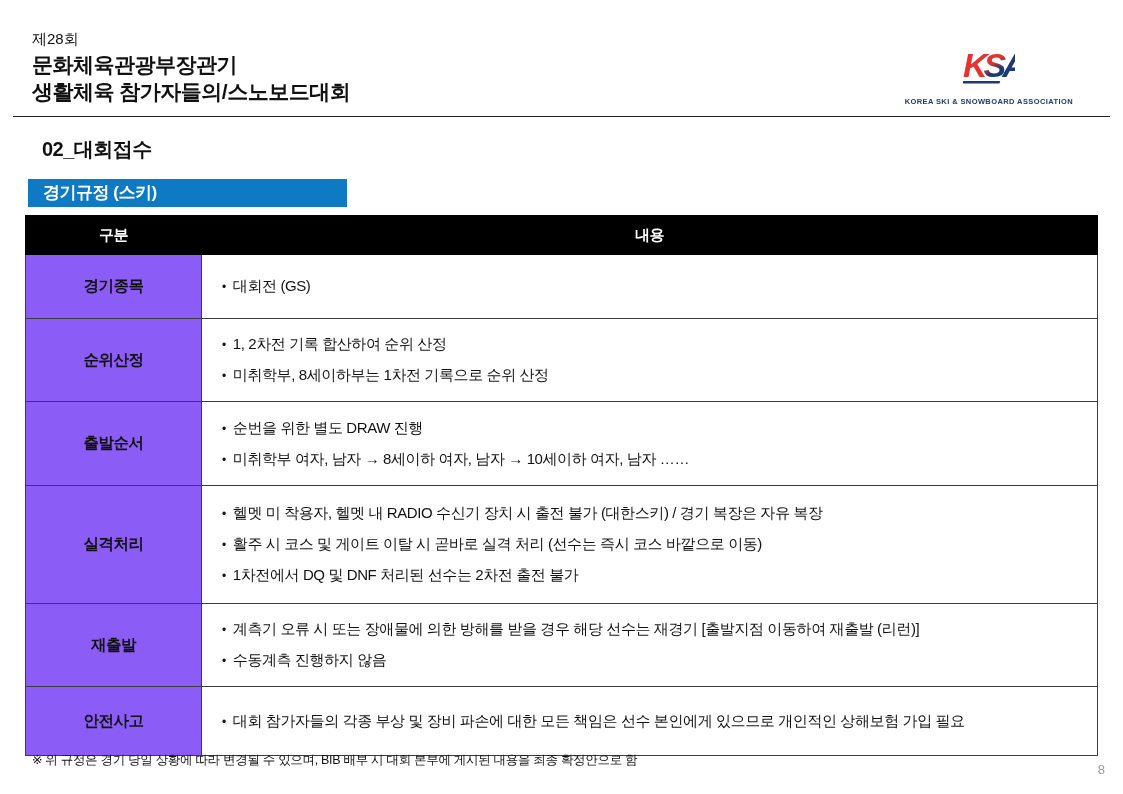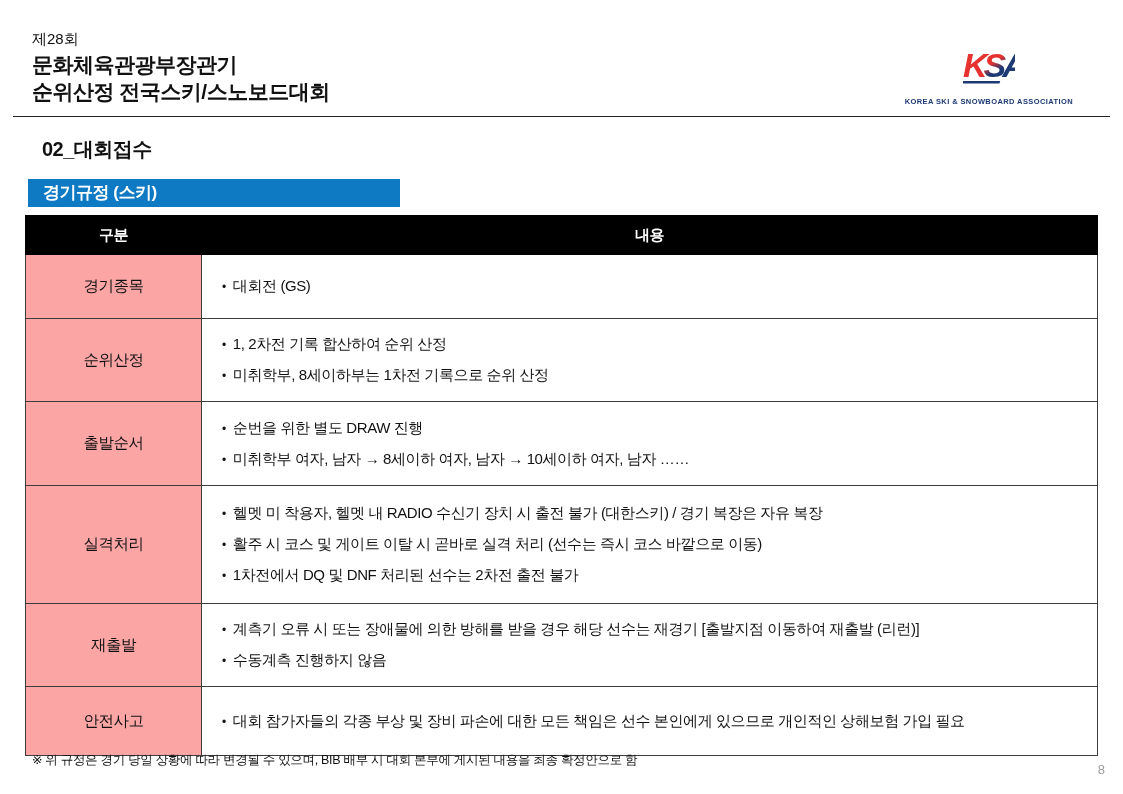--- a/index.html
+++ b/index.html
@@ -71,21 +71,21 @@
     letter-spacing: -0.5px;
     margin: 19px 0 0 42px;
     color: #111;
   }
   .section-badge {
     background: #0e7ac4;
     color: #ffffff;
     font-size: 17px;
     font-weight: 700;
     letter-spacing: -0.5px;
-    width: 372px;
+    width: 319px;
     height: 28px;
     line-height: 28px;
     padding-left: 15px;
     margin: 16px 0 0 28px;
   }
 
   
   .rules-table {
     position: absolute;
     left: 25px;
@@ -103,24 +103,24 @@
     height: 39px;
     border: 1px solid #000;
     text-align: center;
   }
   .rules-table th.col-category { width: 176px; margin-top: 28px; }
   .rules-table td {
     border: 1px solid #3d3d3d;
     vertical-align: middle;
   }
   .rules-table td.category-cell {
-    background: #fca5a5;
+    background: #8b5cf6;
     text-align: center;
     font-size: 15.5px;
-    font-weight: 400;
+    font-weight: 700;
     letter-spacing: -0.5px;
     color: #111;
   }
   .rules-table td.content-cell {
     background: #ffffff;
     padding: 10px 10px 10px 20px;
   }
   .bullet-item {
     display: flex;
     align-items: baseline;
@@ -156,21 +156,21 @@
 </style>
 </head>
 <body>
 
 <div class="page">
 
   <div class="header">
     <div class="title-block">
       <div class="edition">제28회</div>
       <div class="main-title">문화체육관광부장관기</div>
-      <div class="main-title">순위산정 전국스키/스노보드대회</div>
+      <div class="main-title">생활체육 참가자들의/스노보드대회</div>
     </div>
     <div class="logo">
       <svg class="logo-mark" width="52" height="38" viewBox="0 0 52 38" aria-hidden="true">
         <defs>
           <linearGradient id="ksaGrad" x1="0" y1="0" x2="1" y2="1">
             <stop offset="45%" stop-color="#e6332f"></stop>
             <stop offset="60%" stop-color="#1d3a74"></stop>
           </linearGradient>
         </defs>
         <text x="0" y="29" font-family="Liberation Sans, sans-serif" font-style="italic" font-weight="900" font-size="34" letter-spacing="-4">

